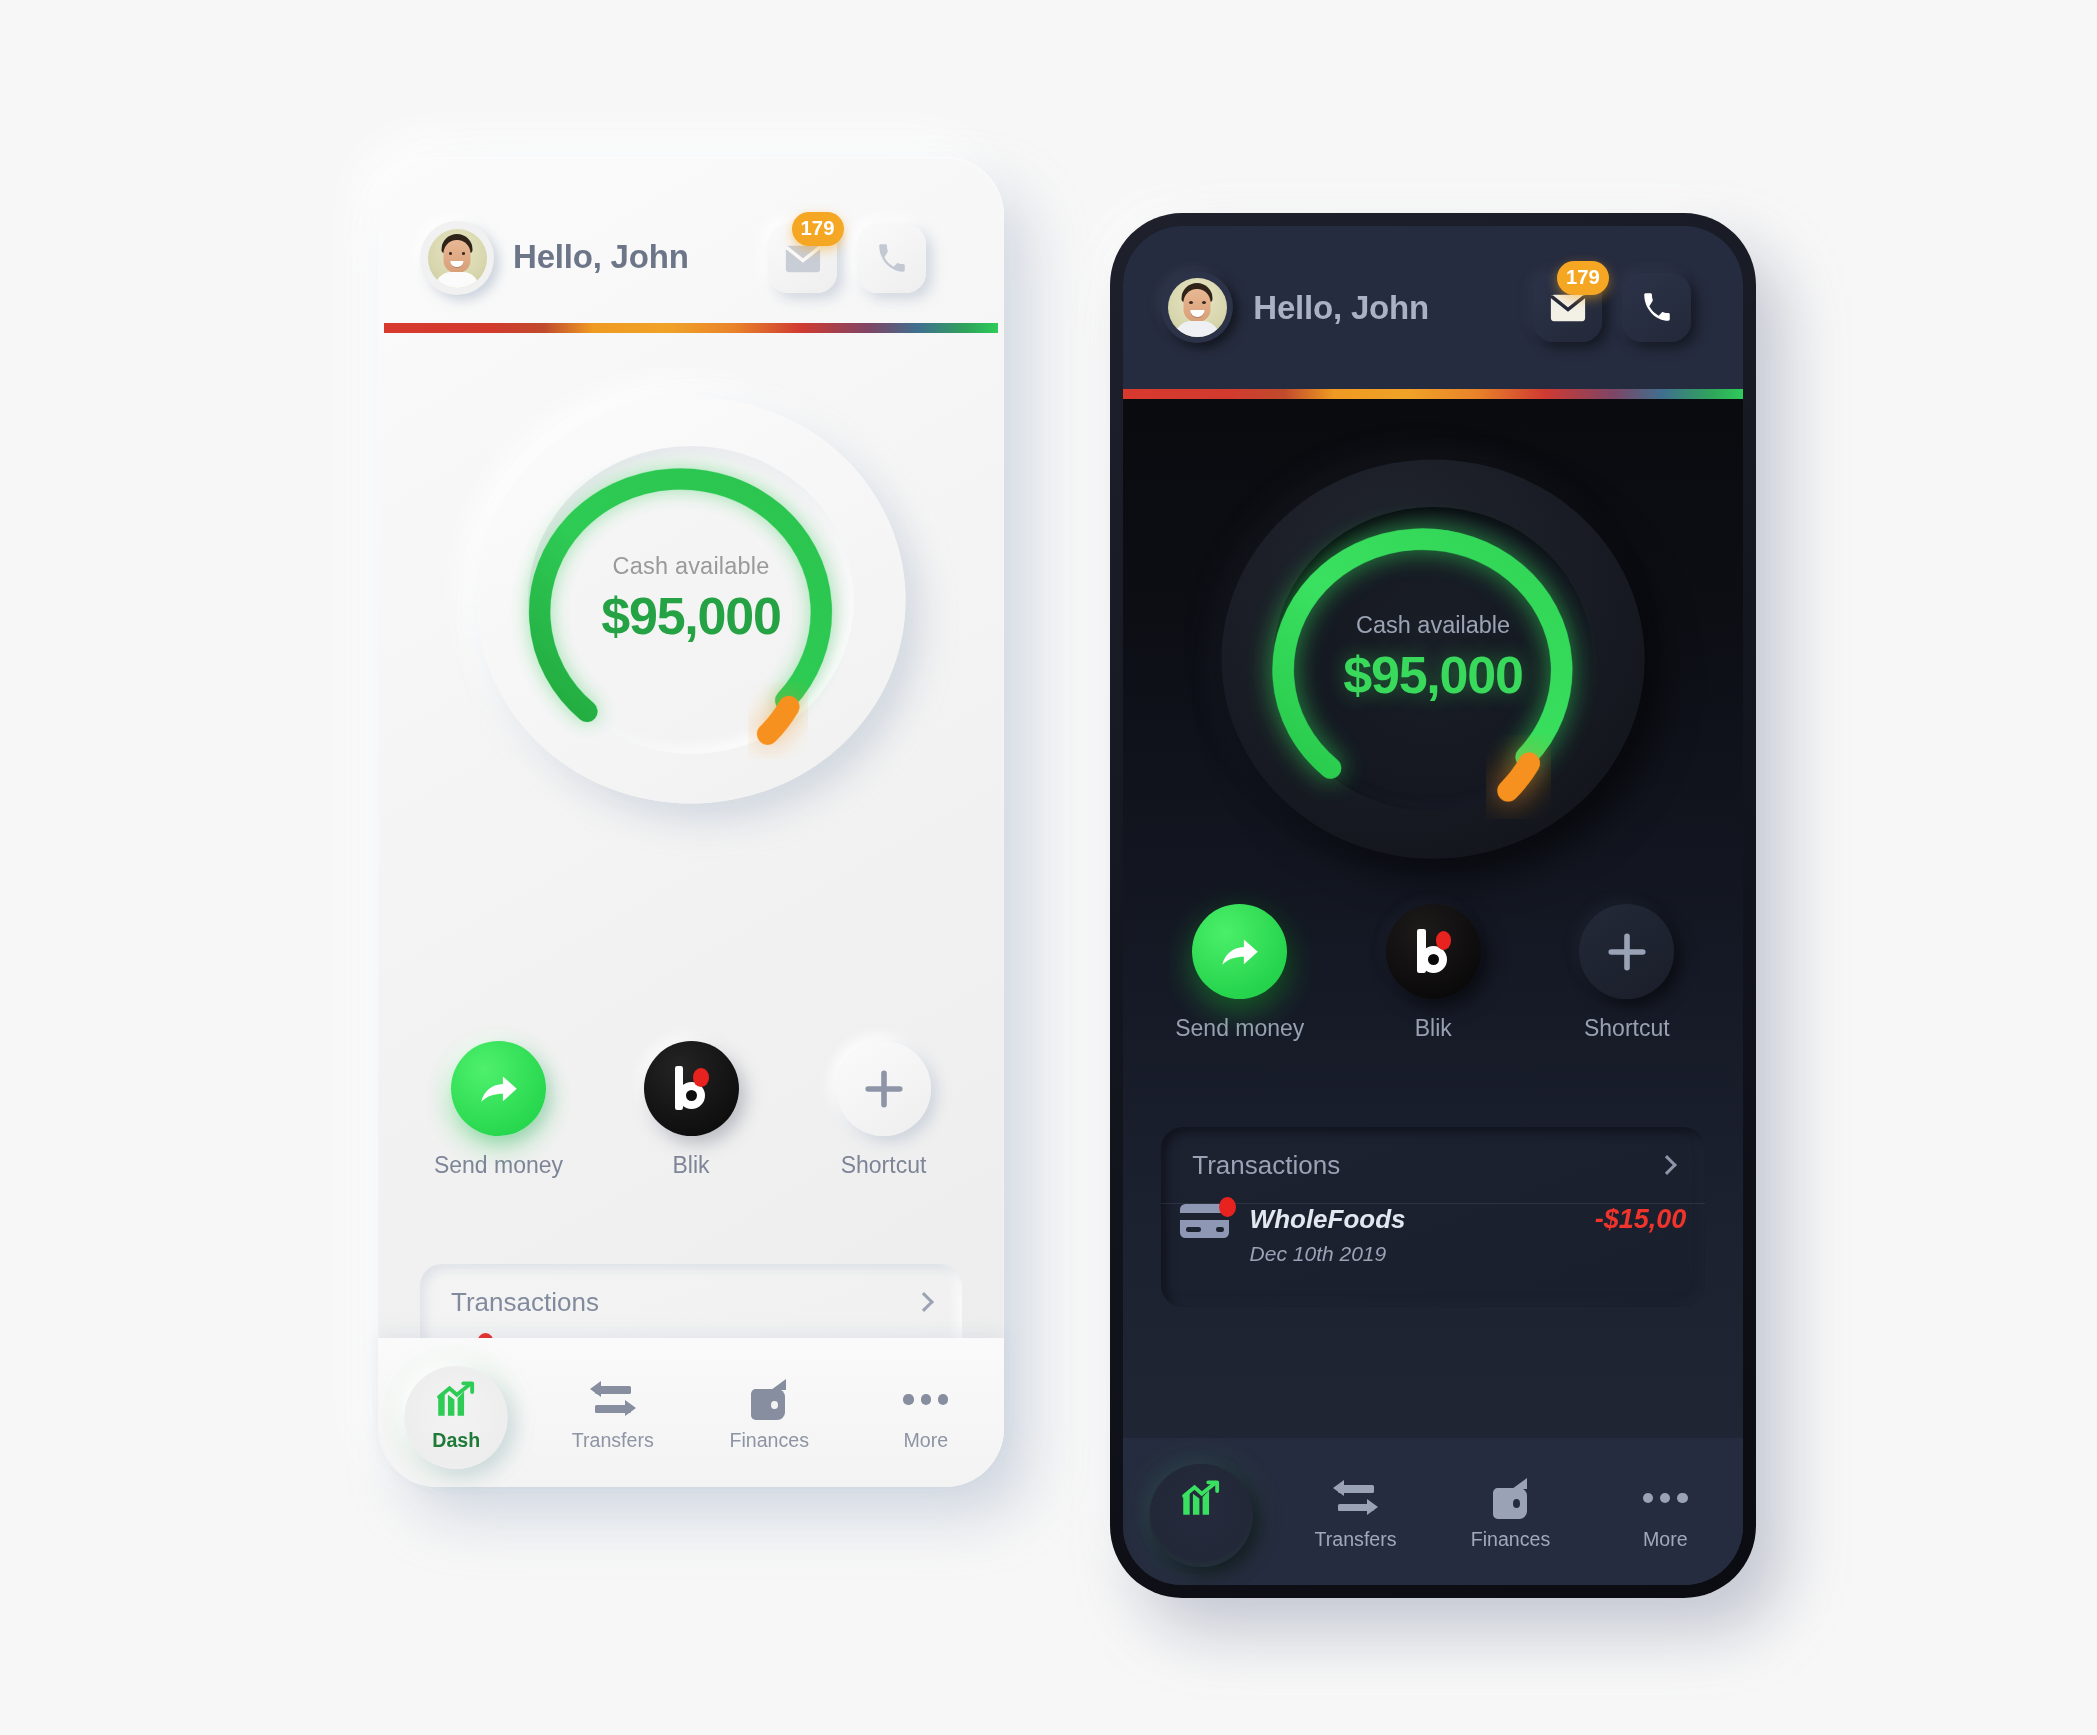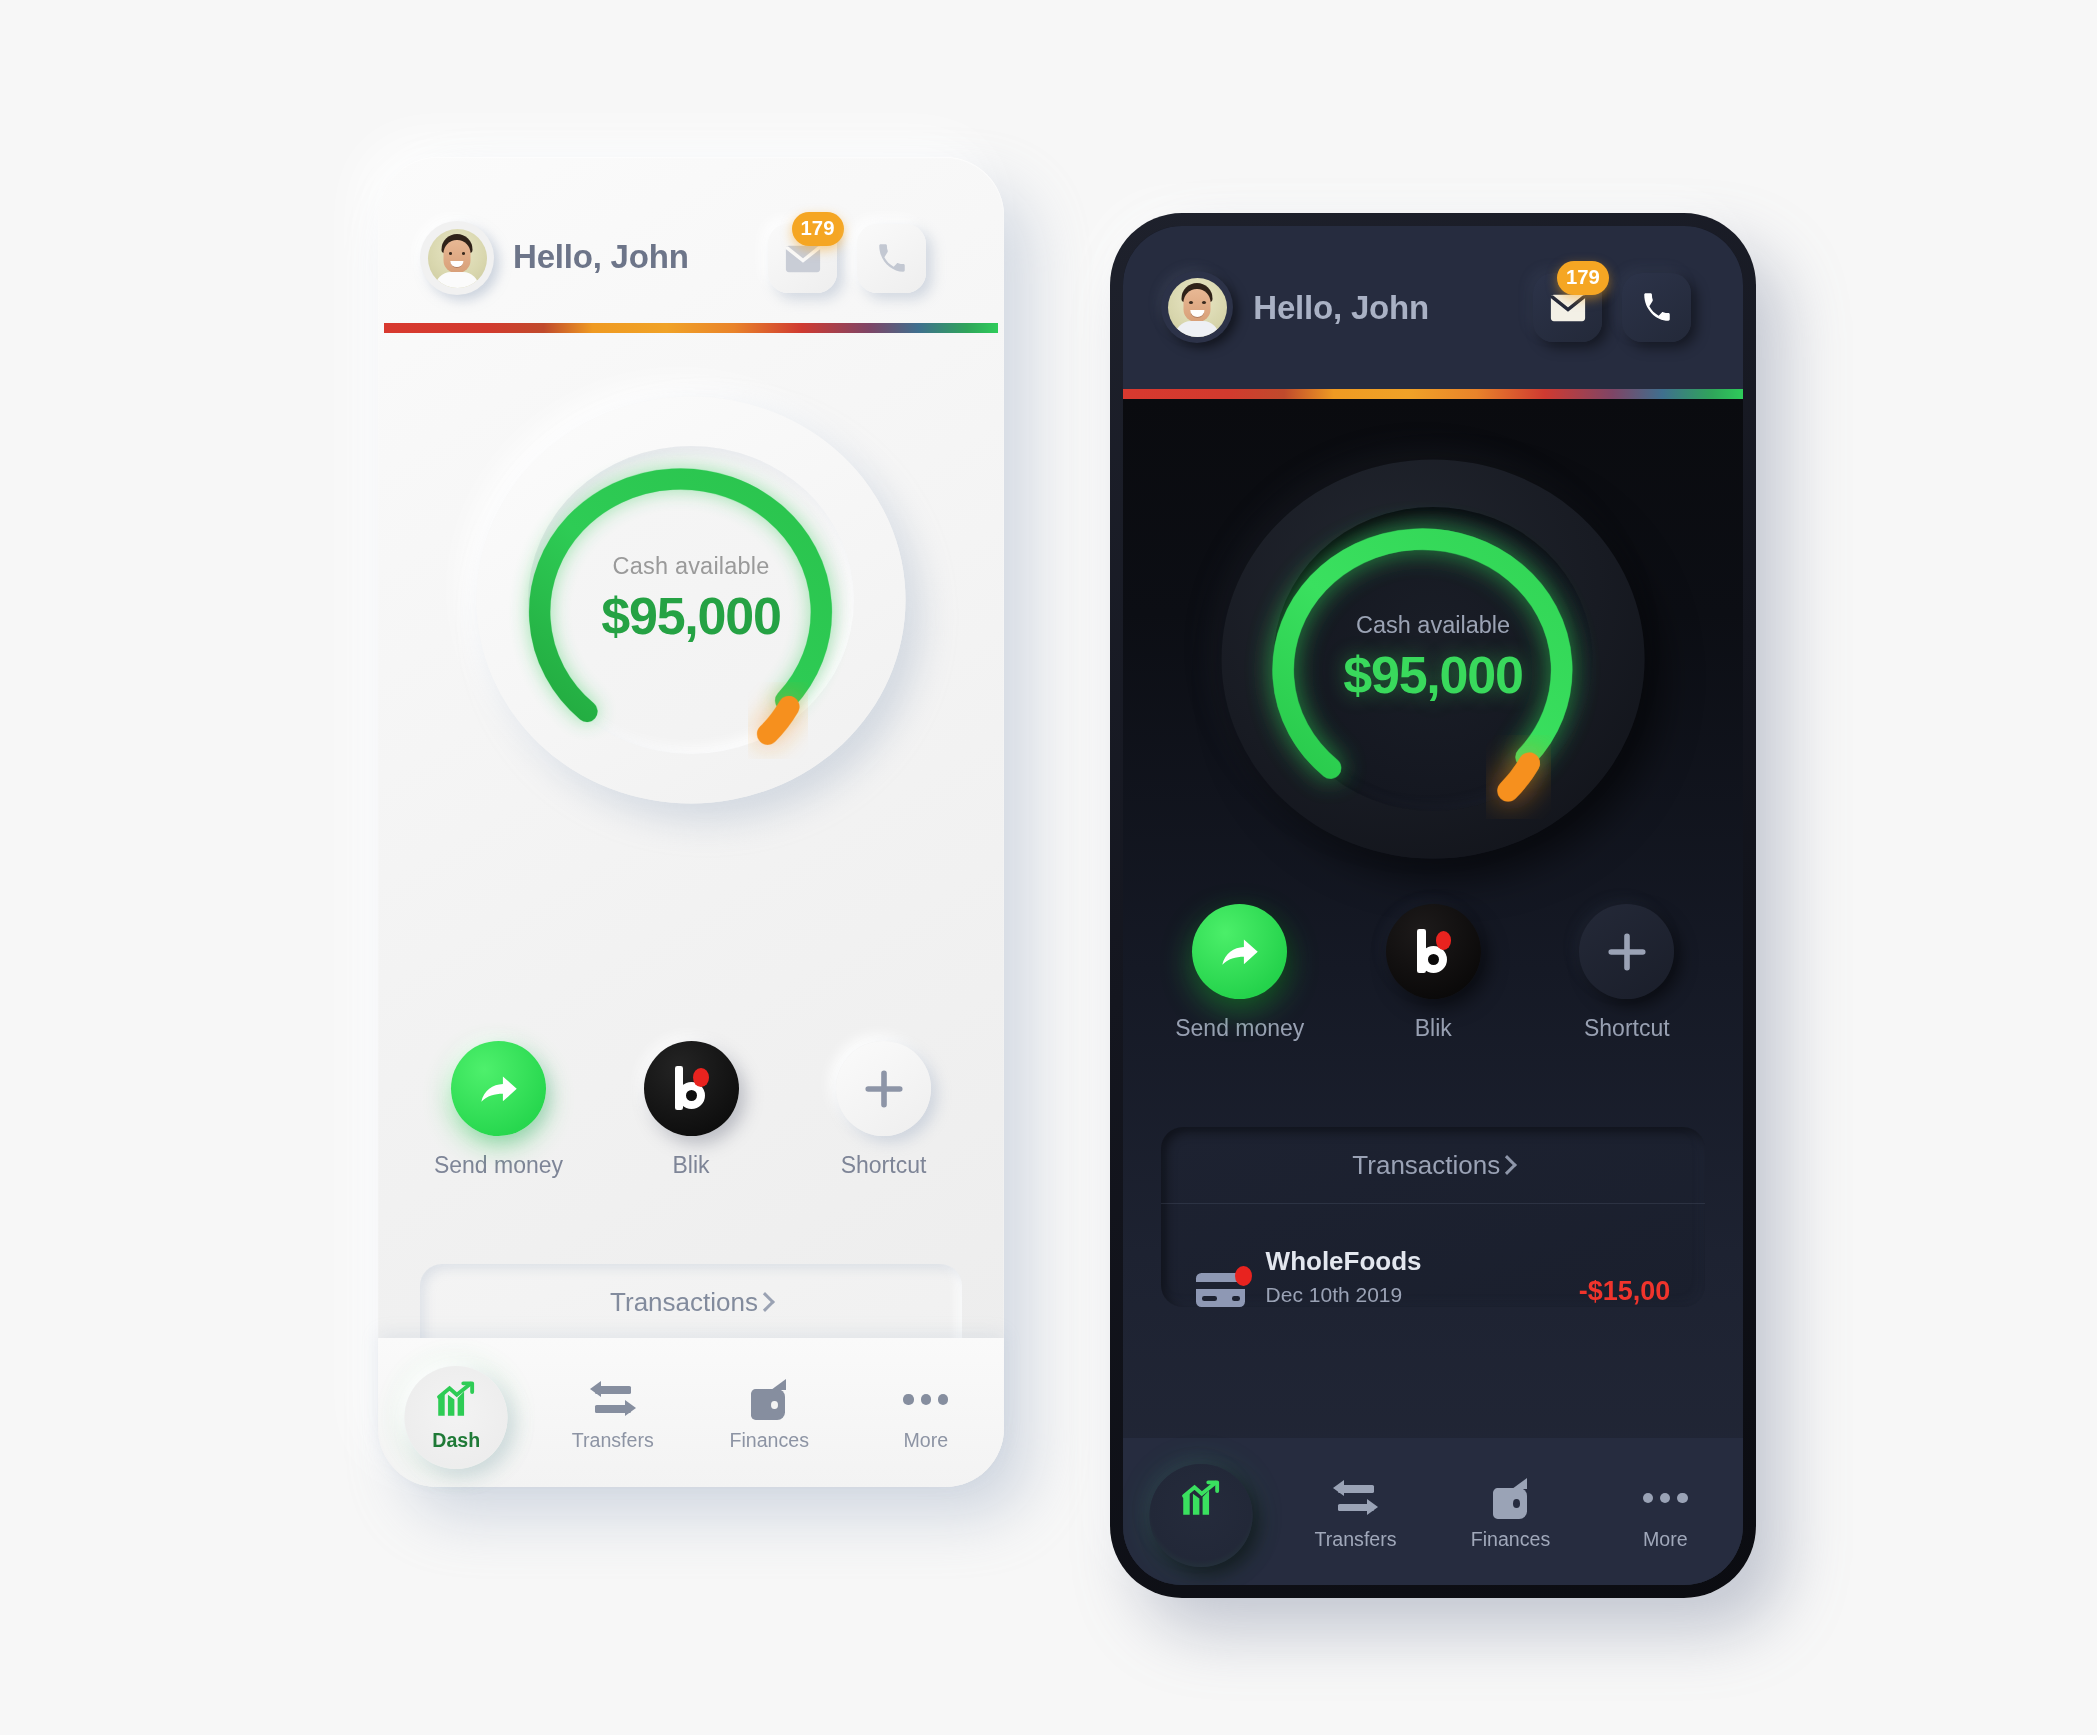--- a/index.html
+++ b/index.html
@@ -274,35 +274,36 @@
     width: 542px;
     border-radius: 22px;
     background: linear-gradient(160deg, #f4f4f4 0%, #efefef 100%);
     box-shadow:
       inset 4.7px 4.7px 11px rgba(163,177,198,0.28),
       inset -4.7px -4.7px 11px rgba(255,255,255,0.9);
     overflow: hidden;
   }
   .tr-head {
     height: 77px;
-    display: flex; align-items: center; justify-content: center;
+    display: flex; align-items: center; justify-content: space-between;
     padding: 0 31px;
     border-bottom: 1.6px solid rgba(180,186,200,0.22);
   }
   .tr-head-title-l { font-size: 26px; color: #828b9d; }
   .chev {
     width: 14px; height: 14px;
     border-right: 3.9px solid #9aa2b3;
     border-top: 3.9px solid #9aa2b3;
     transform: rotate(45deg);
   }
   .tr-row {
     height: 103px;
-    display: flex; align-items: flex-end;
-    padding: 0 35px;
+    display: flex; align-items: flex-start;
+    padding: 0 19px;
+    font-style: italic;
   }
   .tr-cardicon {
     position: relative;
     width: 49px; height: 34px;
     border-radius: 5.5px;
     background: #a9b0c0;
     flex: none;
     margin-right: 20.3px;
   }
   .tr-cardicon .stripe {

